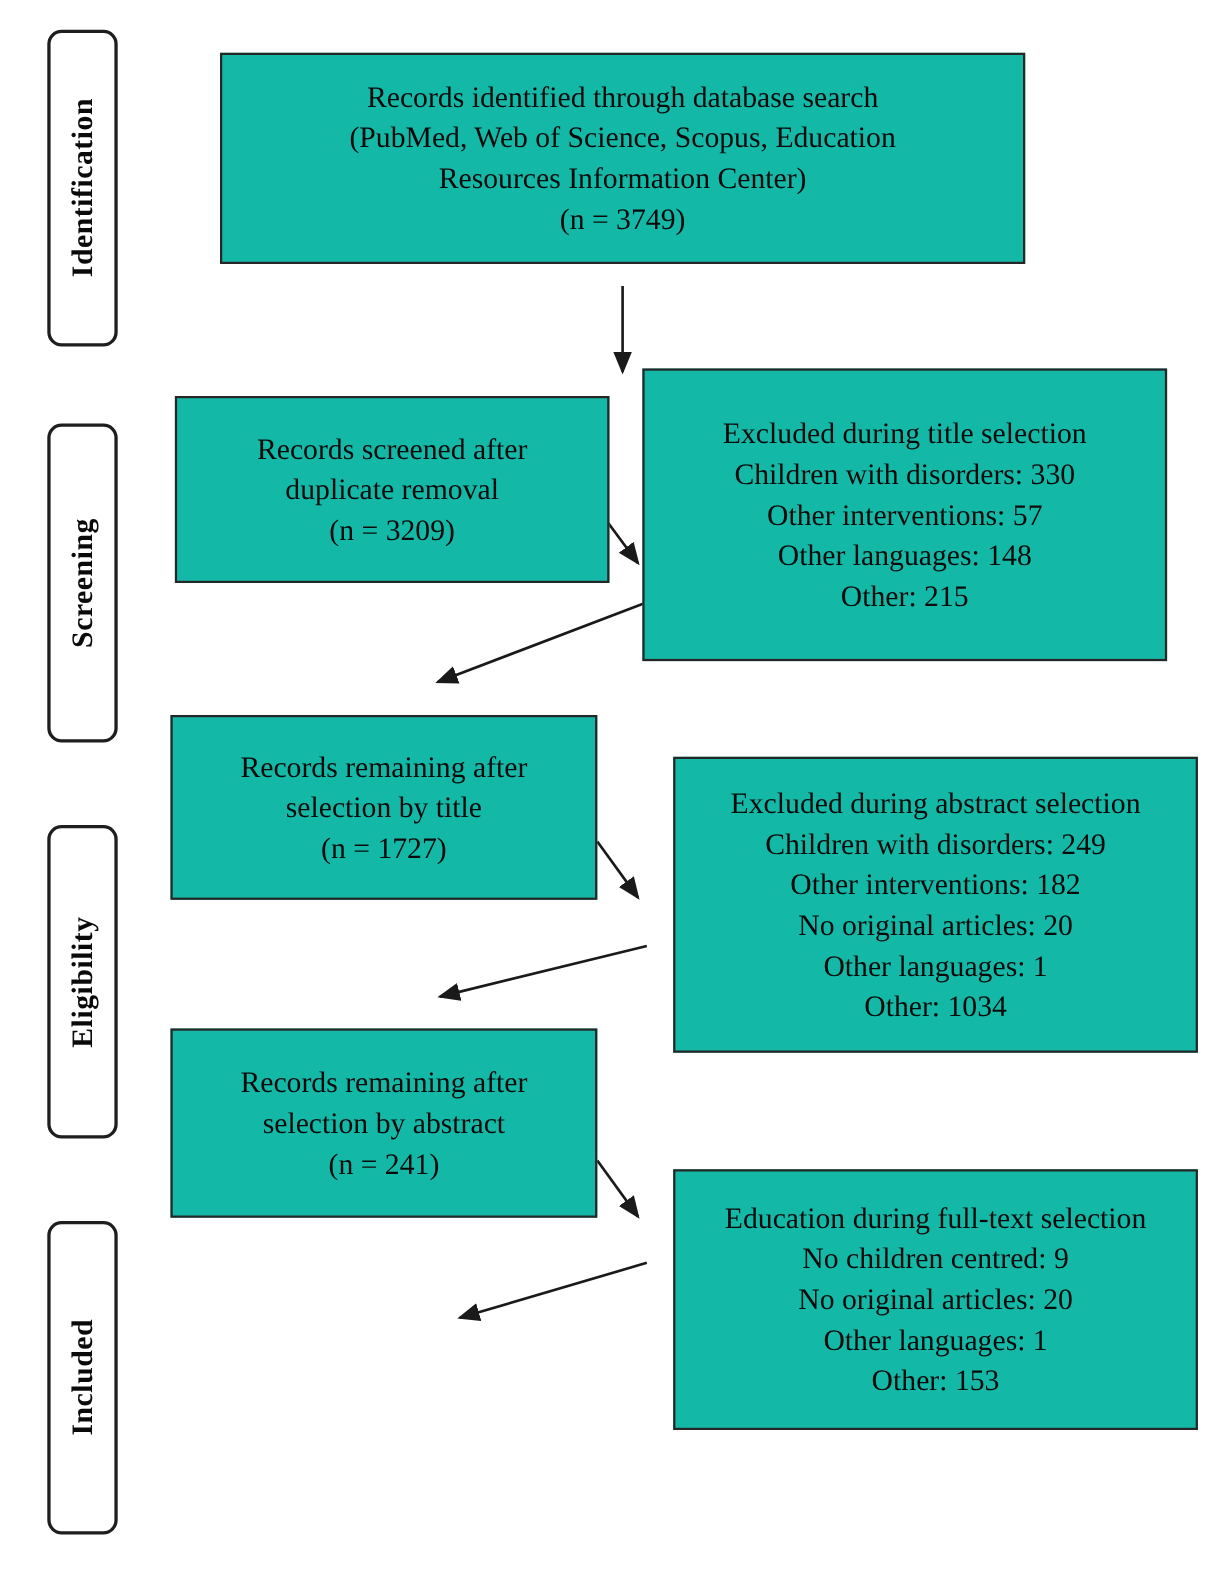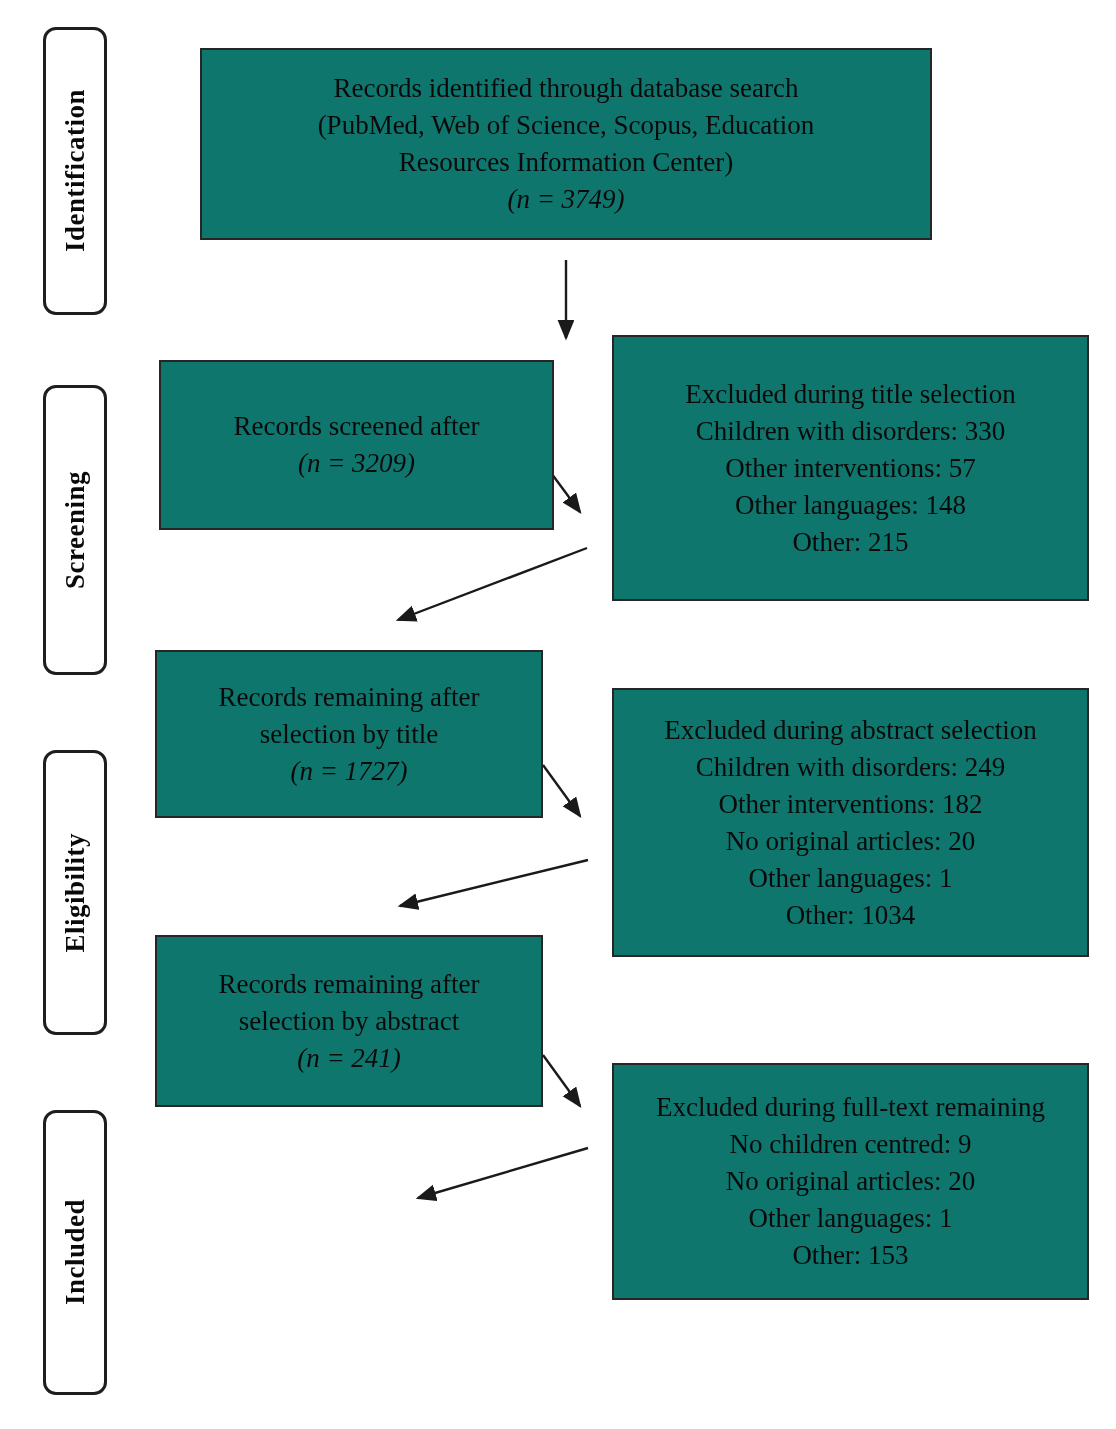--- a/index.html
+++ b/index.html
@@ -26,30 +26,30 @@
     writing-mode:vertical-rl;
     transform:rotate(180deg);
     font-weight:700;
     font-size:27px;
     letter-spacing:0.5px;
     white-space:nowrap;
   }
   .mbox{
     position:absolute;
     border:2px solid #262626;
-    background:#0f766e;
+    background:#14b8a6;
     box-sizing:border-box;
     display:flex;flex-direction:column;
     justify-content:center;align-items:center;
     text-align:center;
     font-size:27px;line-height:37px;
     padding:4px 10px;
   }
   .line{white-space:nowrap;}
-  .nline{font-style:italic;}
+  .nline{}
 </style>
 </head>
 <body>
 
 <div id="canvas">
 
   <svg id="arrow-layer" viewBox="0 0 1116 1429" xmlns="http://www.w3.org/2000/svg">
     <defs>
       <marker id="ah" markerWidth="9" markerHeight="8" refX="7.5" refY="3.5" orient="auto" markerUnits="strokeWidth">
         <path d="M0,0 L8.5,3.5 L0,7 Z" fill="#1a1a1a"></path>
@@ -79,54 +79,55 @@
 
   <div class="mbox" style="left:200px;top:48px;width:732px;height:192px">
     <div class="line">Records identified through database search</div>
     <div class="line">(PubMed, Web of Science, Scopus, Education</div>
     <div class="line">Resources Information Center)</div>
     <div class="line nline">(n = 3749)</div>
   </div>
 
   <div class="mbox" style="left:159px;top:360px;width:395px;height:170px">
     <div class="line">Records screened after</div>
+    <div class="line">duplicate removal</div>
     <div class="line nline">(n = 3209)</div>
   </div>
 
   <div class="mbox" style="left:155px;top:650px;width:388px;height:168px">
     <div class="line">Records remaining after</div>
     <div class="line">selection by title</div>
     <div class="line nline">(n = 1727)</div>
   </div>
 
   <div class="mbox" style="left:155px;top:935px;width:388px;height:172px">
     <div class="line">Records remaining after</div>
     <div class="line">selection by abstract</div>
     <div class="line nline">(n = 241)</div>
   </div>
 
 
-  <div class="mbox" style="left:612px;top:335px;width:477px;height:266px">
+  <div class="mbox" style="left:584px;top:335px;width:477px;height:266px">
     <div class="line">Excluded during title selection</div>
     <div class="line">Children with disorders: 330</div>
     <div class="line">Other interventions: 57</div>
     <div class="line">Other languages: 148</div>
     <div class="line">Other: 215</div>
   </div>
 
   <div class="mbox" style="left:612px;top:688px;width:477px;height:269px">
     <div class="line">Excluded during abstract selection</div>
     <div class="line">Children with disorders: 249</div>
     <div class="line">Other interventions: 182</div>
     <div class="line">No original articles: 20</div>
     <div class="line">Other languages: 1</div>
     <div class="line">Other: 1034</div>
   </div>
 
   <div class="mbox" style="left:612px;top:1063px;width:477px;height:237px">
-    <div class="line">Excluded during full-text remaining</div>
+    <div class="line">Education during full-text selection</div>
     <div class="line">No children centred: 9</div>
     <div class="line">No original articles: 20</div>
     <div class="line">Other languages: 1</div>
     <div class="line">Other: 153</div>
   </div>
 
 </div>
 
 </body></html>

